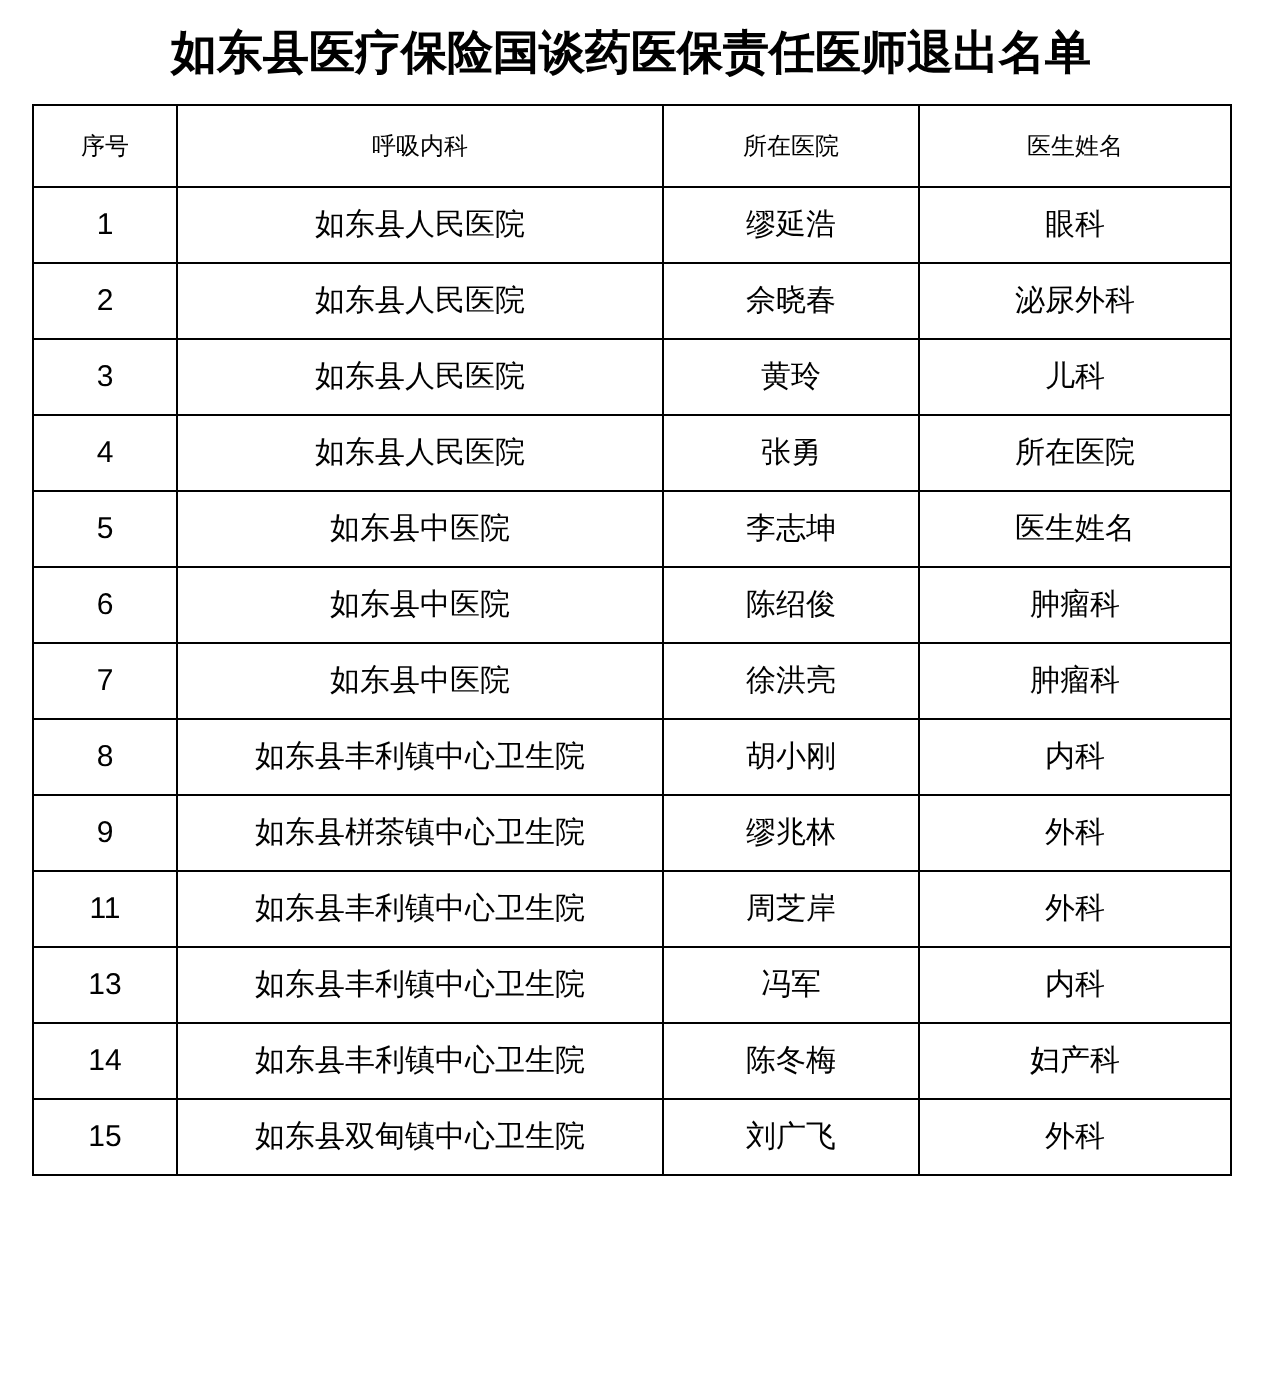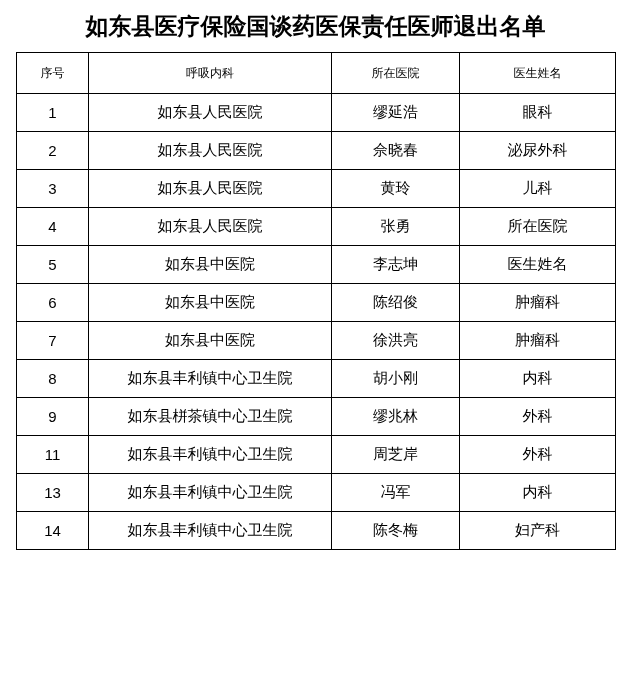--- a/index.html
+++ b/index.html
@@ -147,17 +147,23 @@
           <td>如东县丰利镇中心卫生院</td>
           <td>冯军</td>
           <td>内科</td>
         </tr>
         <tr>
           <td>14</td>
           <td>如东县丰利镇中心卫生院</td>
           <td>陈冬梅</td>
           <td>妇产科</td>
         </tr>
+        <tr>
+          <td>15</td>
+          <td>如东县双甸镇中心卫生院</td>
+          <td>刘广飞</td>
+          <td>外科</td>
+        </tr>
       </tbody>
     </table>
   </div>
 
 </div>
 
 </body></html>

